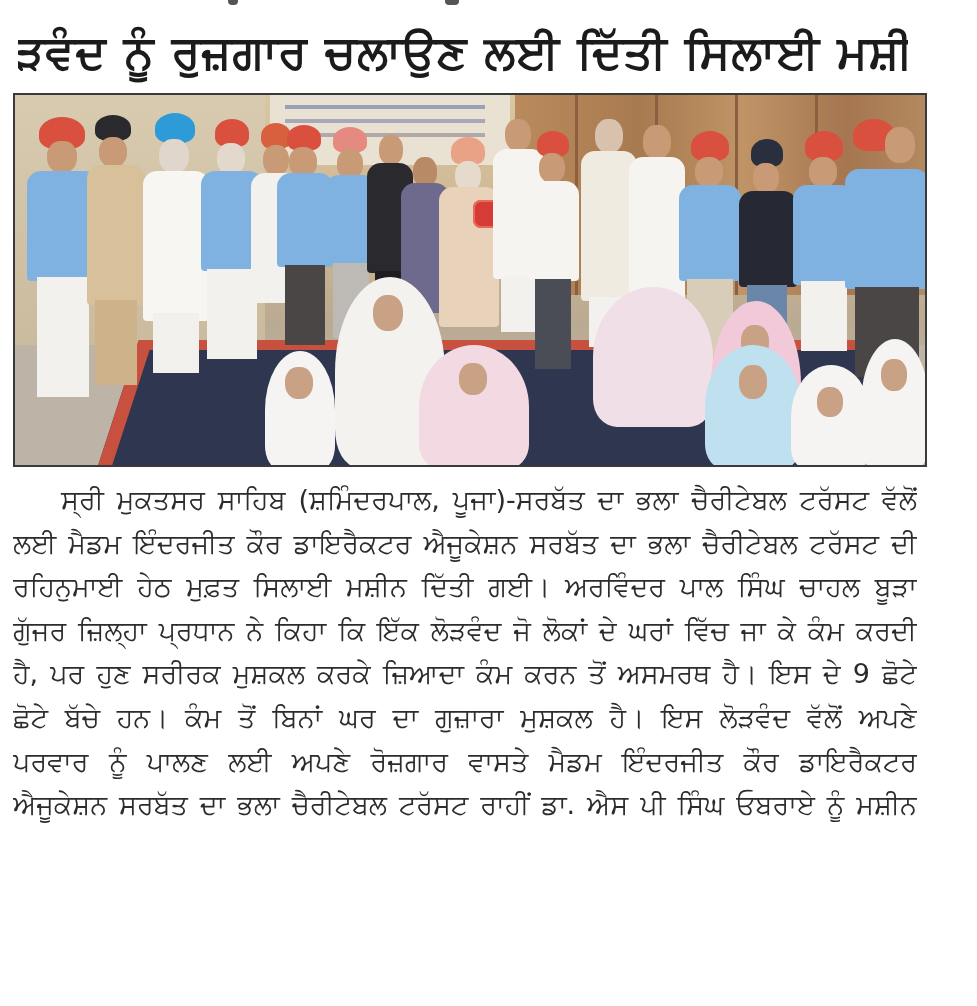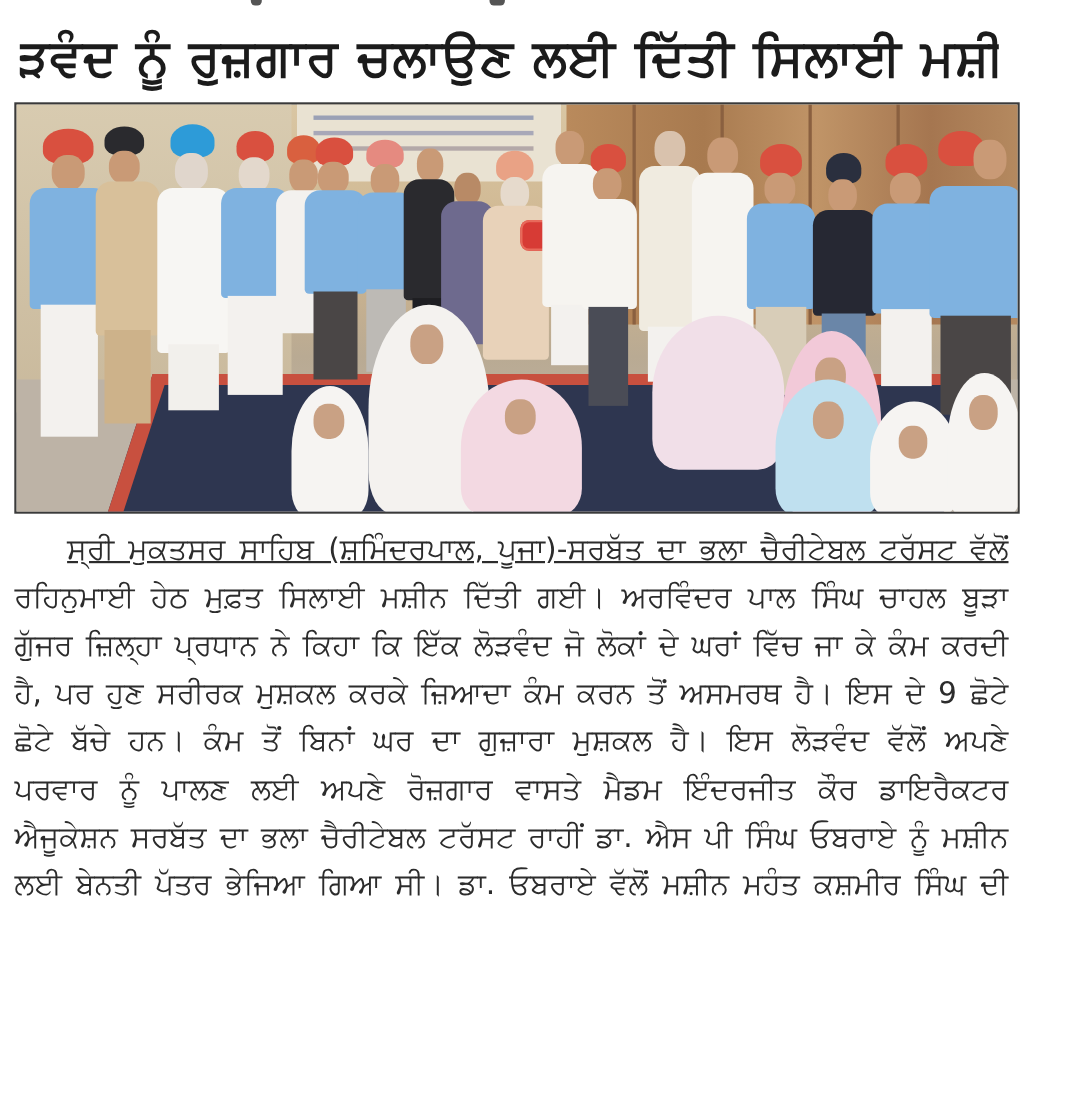--- a/index.html
+++ b/index.html
@@ -65,21 +65,21 @@
       height: 43.6px;
       line-height: 43.6px;
       font-family: "DejaVu Sans", sans-serif;
       font-size: 27px;
       color: #2c2c2c;
       white-space: nowrap;
       text-align: justify;
       text-align-last: justify;
       overflow: hidden;
     }
-    .article .line.first { padding-left: 48px; text-decoration: underline; }
+    .article .line.first { padding-left: 48px; }
     .article .line.last { text-align-last: left; }
   </style>
 </head>
 <body>
 
 <div class="top-fragments">
   <span style="left:228px;width:10px;"></span>
   <span style="left:445px;width:14px;"></span>
 </div>
 
@@ -217,20 +217,20 @@
   <div class="sitter" style="left:776px;top:270px;width:80px;height:104px;background:#f6f4f2;">
     <div class="face" style="left:26px;top:22px;width:26px;height:30px;"></div>
   </div>
   <div class="sitter" style="left:846px;top:244px;width:68px;height:130px;background:#f6f4f2;">
     <div class="face" style="left:20px;top:20px;width:26px;height:32px;"></div>
   </div>
 </div>
 
 <div class="article">
   <span class="line first">ਸ੍ਰੀ ਮੁਕਤਸਰ ਸਾਹਿਬ (ਸ਼ਮਿੰਦਰਪਾਲ, ਪੂਜਾ)-ਸਰਬੱਤ ਦਾ ਭਲਾ ਚੈਰੀਟੇਬਲ ਟਰੱਸਟ ਵੱਲੋਂ</span>
+  <span class="line">ਲਈ ਮੈਡਮ ਇੰਦਰਜੀਤ ਕੌਰ ਡਾਇਰੈਕਟਰ ਐਜੂਕੇਸ਼ਨ ਸਰਬੱਤ ਦਾ ਭਲਾ ਚੈਰੀਟੇਬਲ ਟਰੱਸਟ ਦੀ</span>
   <span class="line">ਰਹਿਨੁਮਾਈ ਹੇਠ ਮੁਫ਼ਤ ਸਿਲਾਈ ਮਸ਼ੀਨ ਦਿੱਤੀ ਗਈ। ਅਰਵਿੰਦਰ ਪਾਲ ਸਿੰਘ ਚਾਹਲ ਬੂੜਾ</span>
   <span class="line">ਗੁੱਜਰ ਜ਼ਿਲ੍ਹਾ ਪ੍ਰਧਾਨ ਨੇ ਕਿਹਾ ਕਿ ਇੱਕ ਲੋੜਵੰਦ ਜੋ ਲੋਕਾਂ ਦੇ ਘਰਾਂ ਵਿੱਚ ਜਾ ਕੇ ਕੰਮ ਕਰਦੀ</span>
   <span class="line">ਹੈ, ਪਰ ਹੁਣ ਸਰੀਰਕ ਮੁਸ਼ਕਲ ਕਰਕੇ ਜ਼ਿਆਦਾ ਕੰਮ ਕਰਨ ਤੋਂ ਅਸਮਰਥ ਹੈ। ਇਸ ਦੇ 9 ਛੋਟੇ</span>
   <span class="line">ਛੋਟੇ ਬੱਚੇ ਹਨ। ਕੰਮ ਤੋਂ ਬਿਨਾਂ ਘਰ ਦਾ ਗੁਜ਼ਾਰਾ ਮੁਸ਼ਕਲ ਹੈ। ਇਸ ਲੋੜਵੰਦ ਵੱਲੋਂ ਅਪਣੇ</span>
   <span class="line">ਪਰਵਾਰ ਨੂੰ ਪਾਲਣ ਲਈ ਅਪਣੇ ਰੋਜ਼ਗਾਰ ਵਾਸਤੇ ਮੈਡਮ ਇੰਦਰਜੀਤ ਕੌਰ ਡਾਇਰੈਕਟਰ</span>
   <span class="line">ਐਜੂਕੇਸ਼ਨ ਸਰਬੱਤ ਦਾ ਭਲਾ ਚੈਰੀਟੇਬਲ ਟਰੱਸਟ ਰਾਹੀਂ ਡਾ. ਐਸ ਪੀ ਸਿੰਘ ਓਬਰਾਏ ਨੂੰ ਮਸ਼ੀਨ</span>
-  <span class="line">ਲਈ ਬੇਨਤੀ ਪੱਤਰ ਭੇਜਿਆ ਗਿਆ ਸੀ। ਡਾ. ਓਬਰਾਏ ਵੱਲੋਂ ਮਸ਼ੀਨ ਮਹੰਤ ਕਸ਼ਮੀਰ ਸਿੰਘ ਦੀ</span>
 </div>
 
 </body></html>

